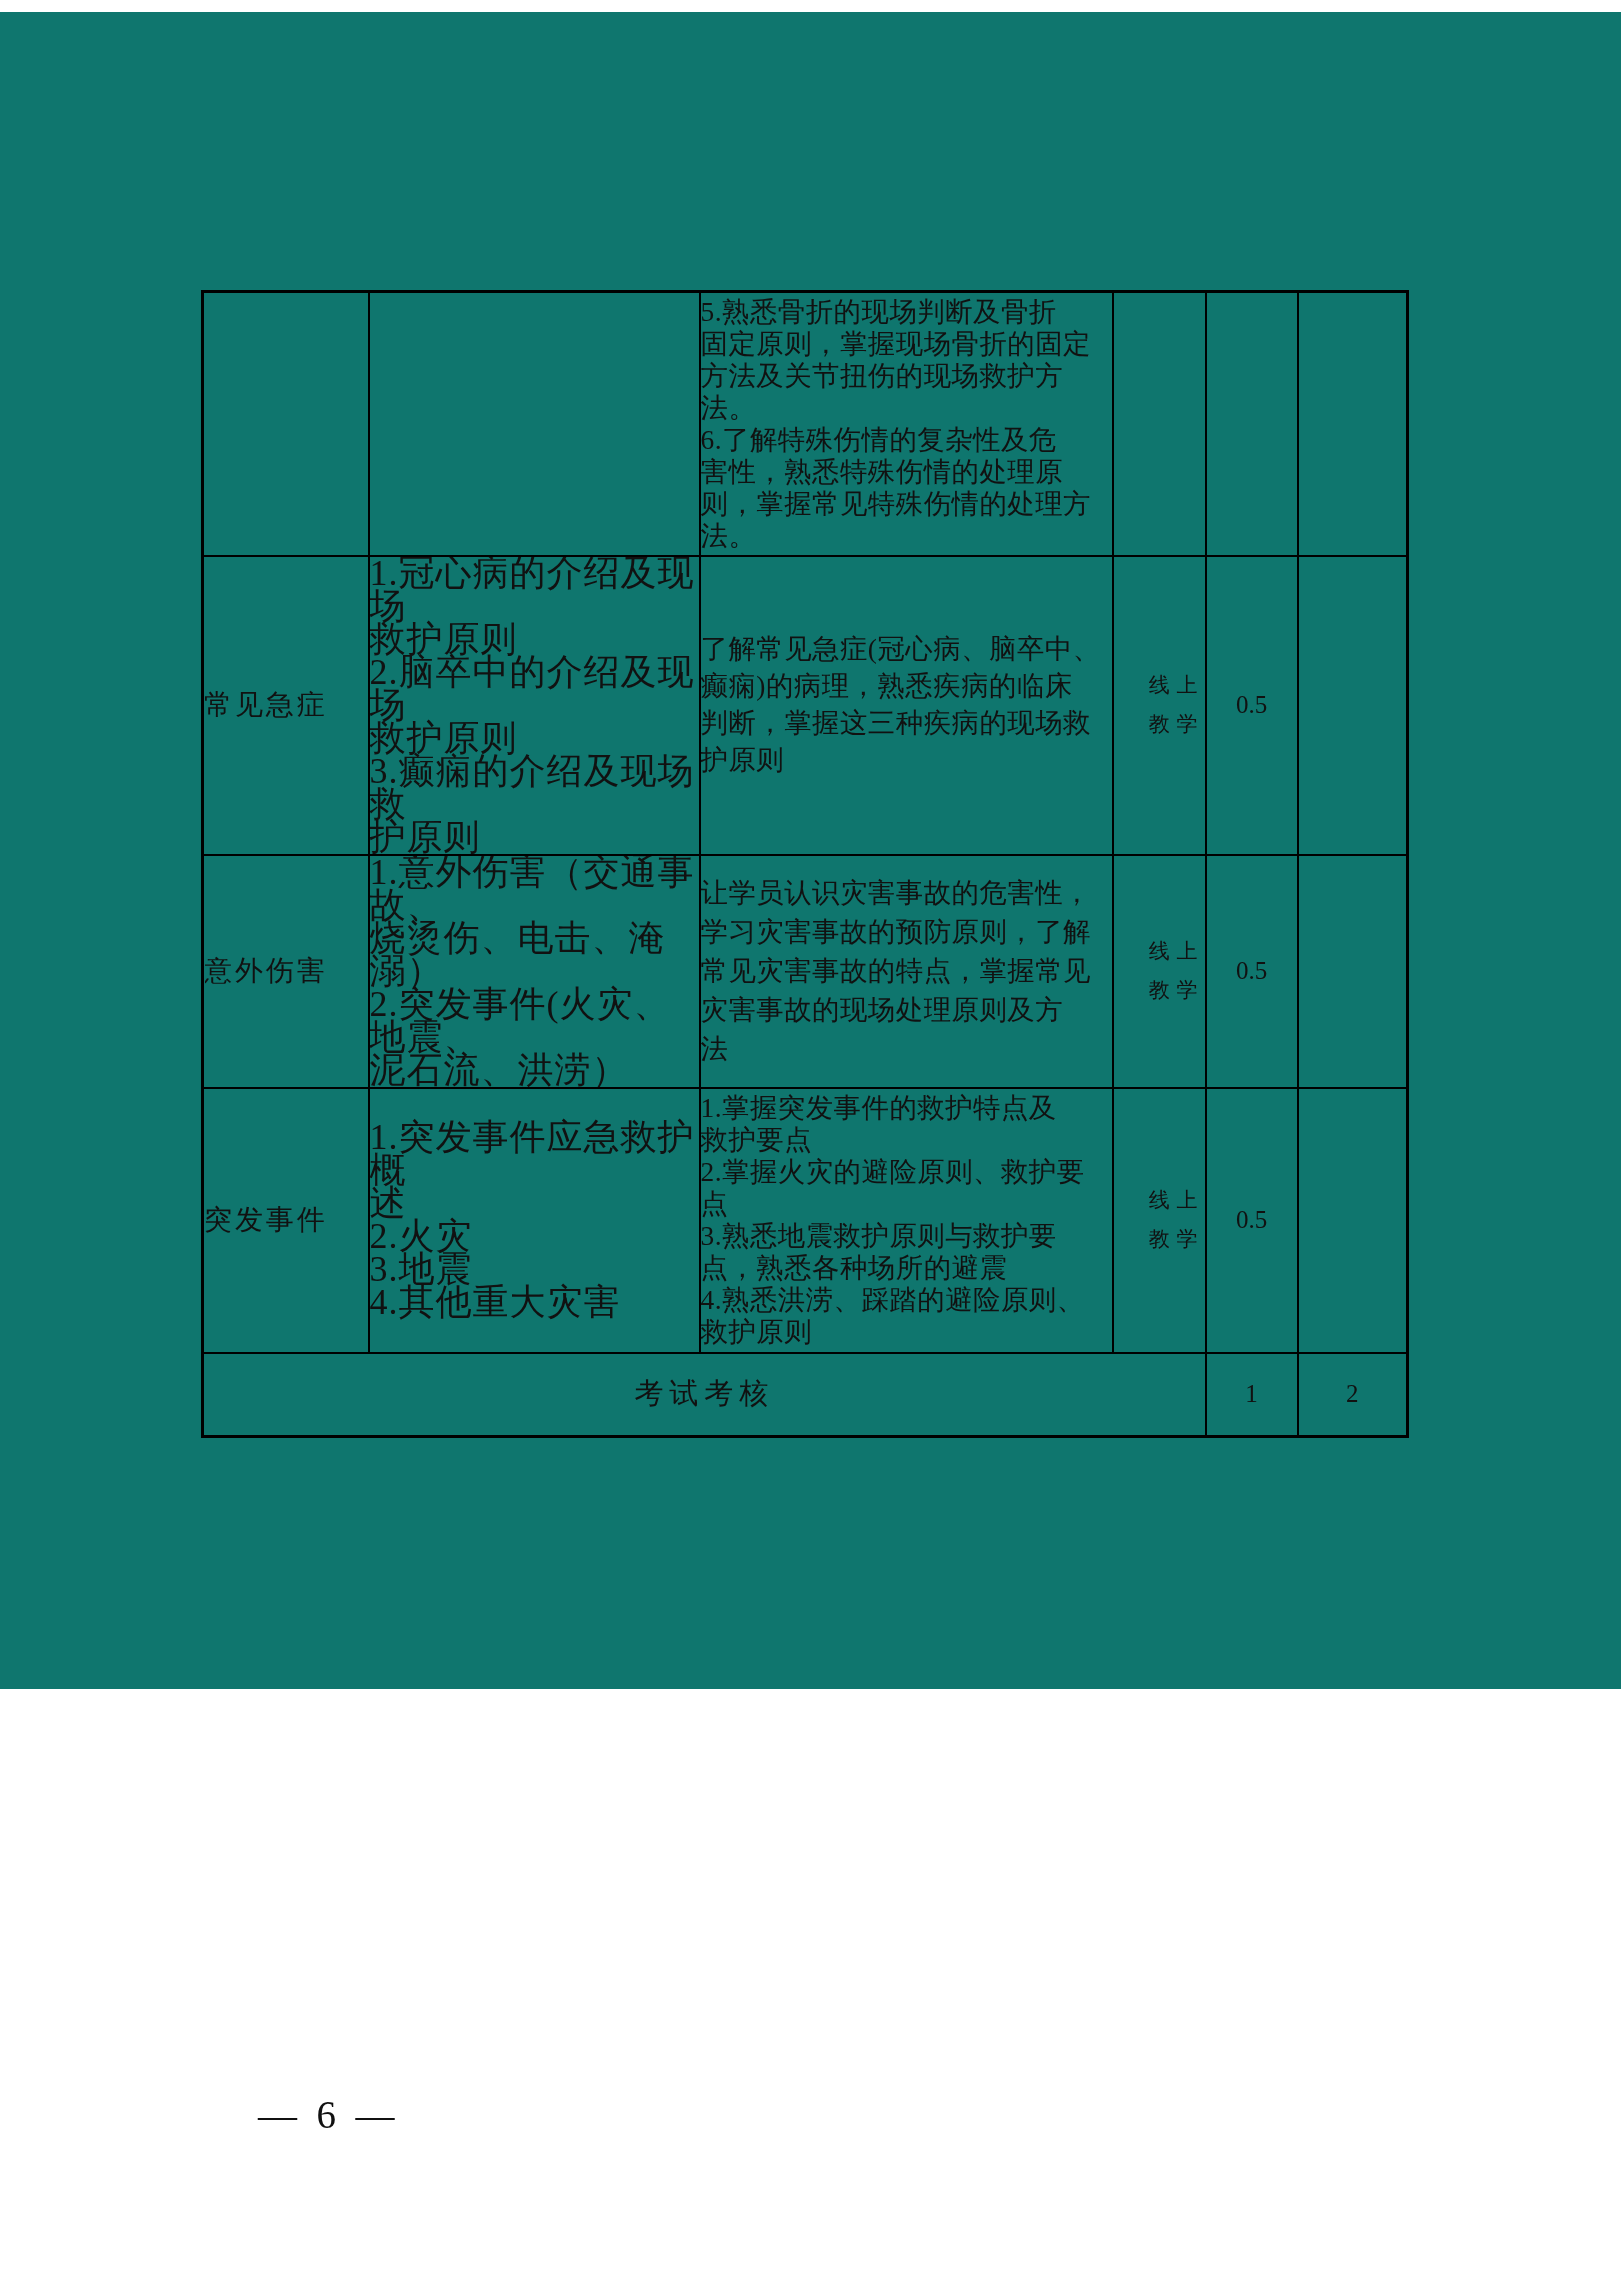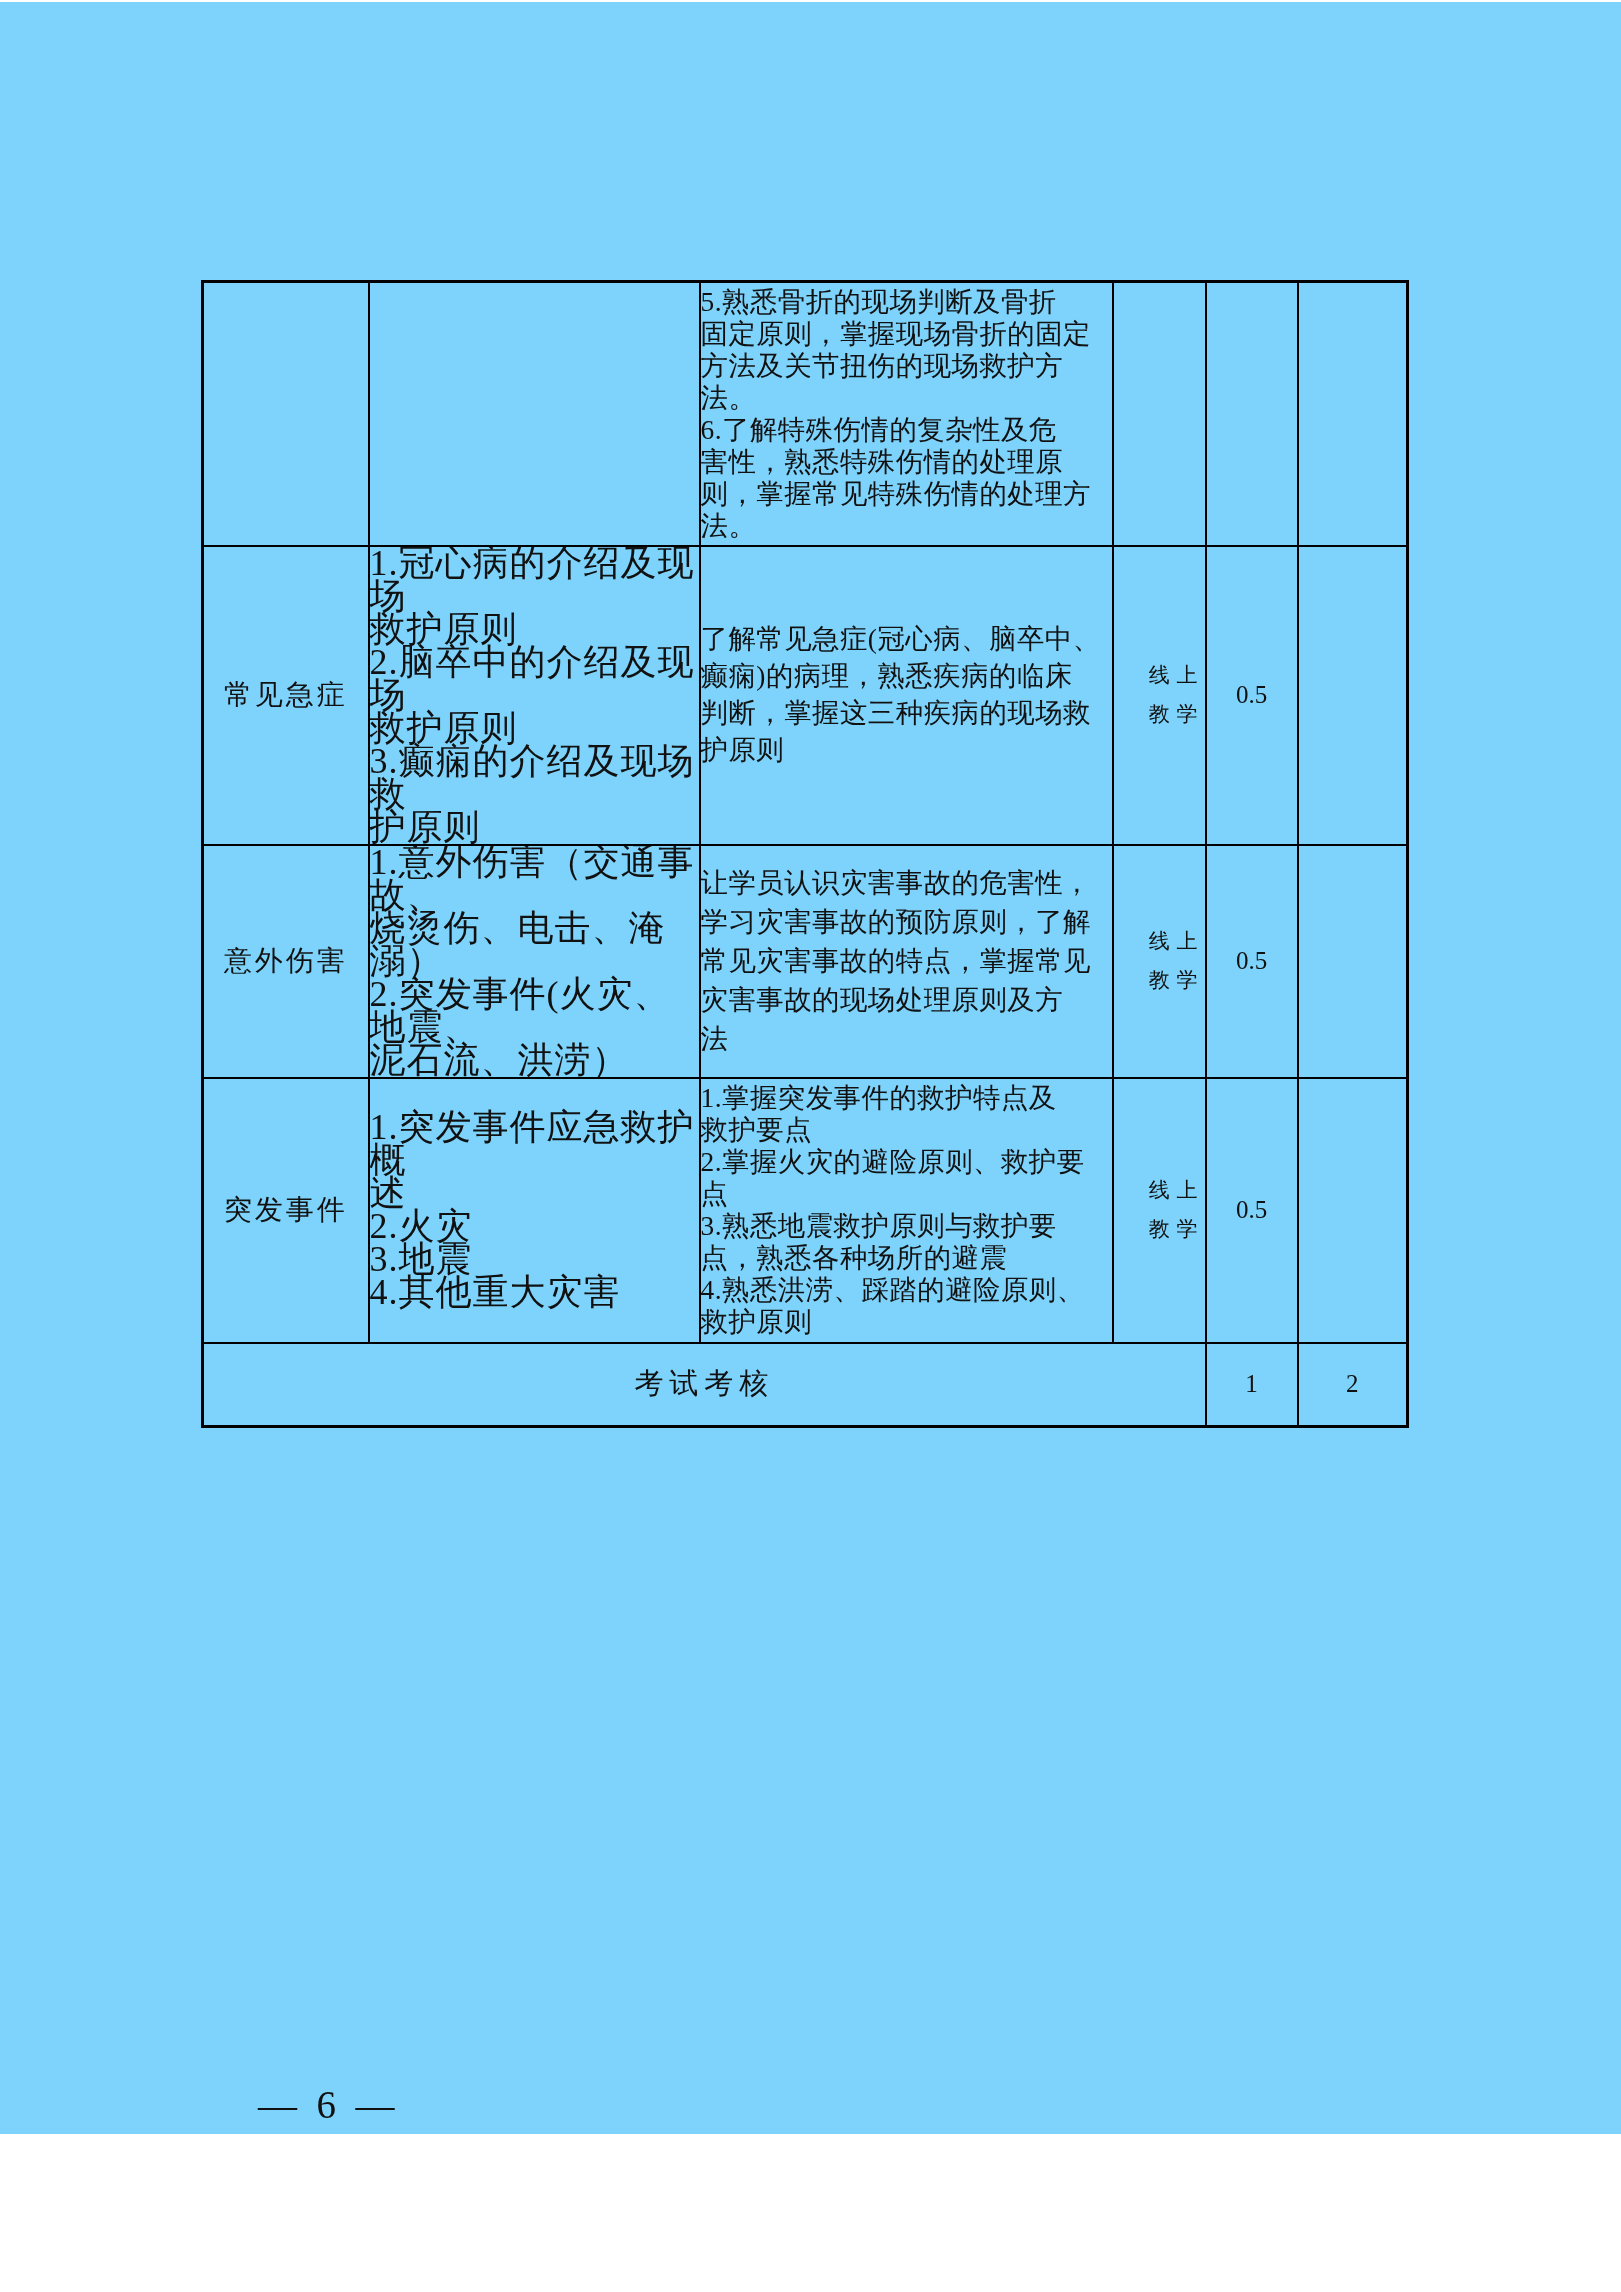--- a/index.html
+++ b/index.html
@@ -9,24 +9,24 @@
   }
   body {
     width: 1621px;
     height: 2293px;
     position: relative;
     font-family: "Liberation Serif", "DejaVu Serif", serif;
     color: #111111;
   }
   .page {
     position: absolute;
-    left: 0; top: 2px;
+    left: 0; top: 12px;
     width: 1621px;
-    height: 2132px;
-    background: #7dd3fc;
+    height: 1677px;
+    background: #0f766e;
   }
   table.doc-table {
     position: absolute;
     left: 201px;
     top: 278px;
     width: 1205px;
     border-collapse: collapse;
     table-layout: fixed;
     border: 3.9px solid #000000;
   }
@@ -37,21 +37,21 @@
     vertical-align: middle;
   }
   
   tr.r1 { height: 264px; }
   tr.r2 { height: 234px; }
   tr.r3 { height: 223px; }
   tr.r4 { height: 265px; }
   tr.r5 { height: 84px; padding-left: 24px; }
 
   td.topic {
-    text-align: center;
+    text-align: left;
     font-size: 28px;
     letter-spacing: 2.9px;
     border-radius: 6px;
   }
   td.content {
     text-align: left;
     font-size: 36px;
     line-height: 33px;
     letter-spacing: 1px;
     padding: 3.9px 3.9px 3.9px 8.8px;

